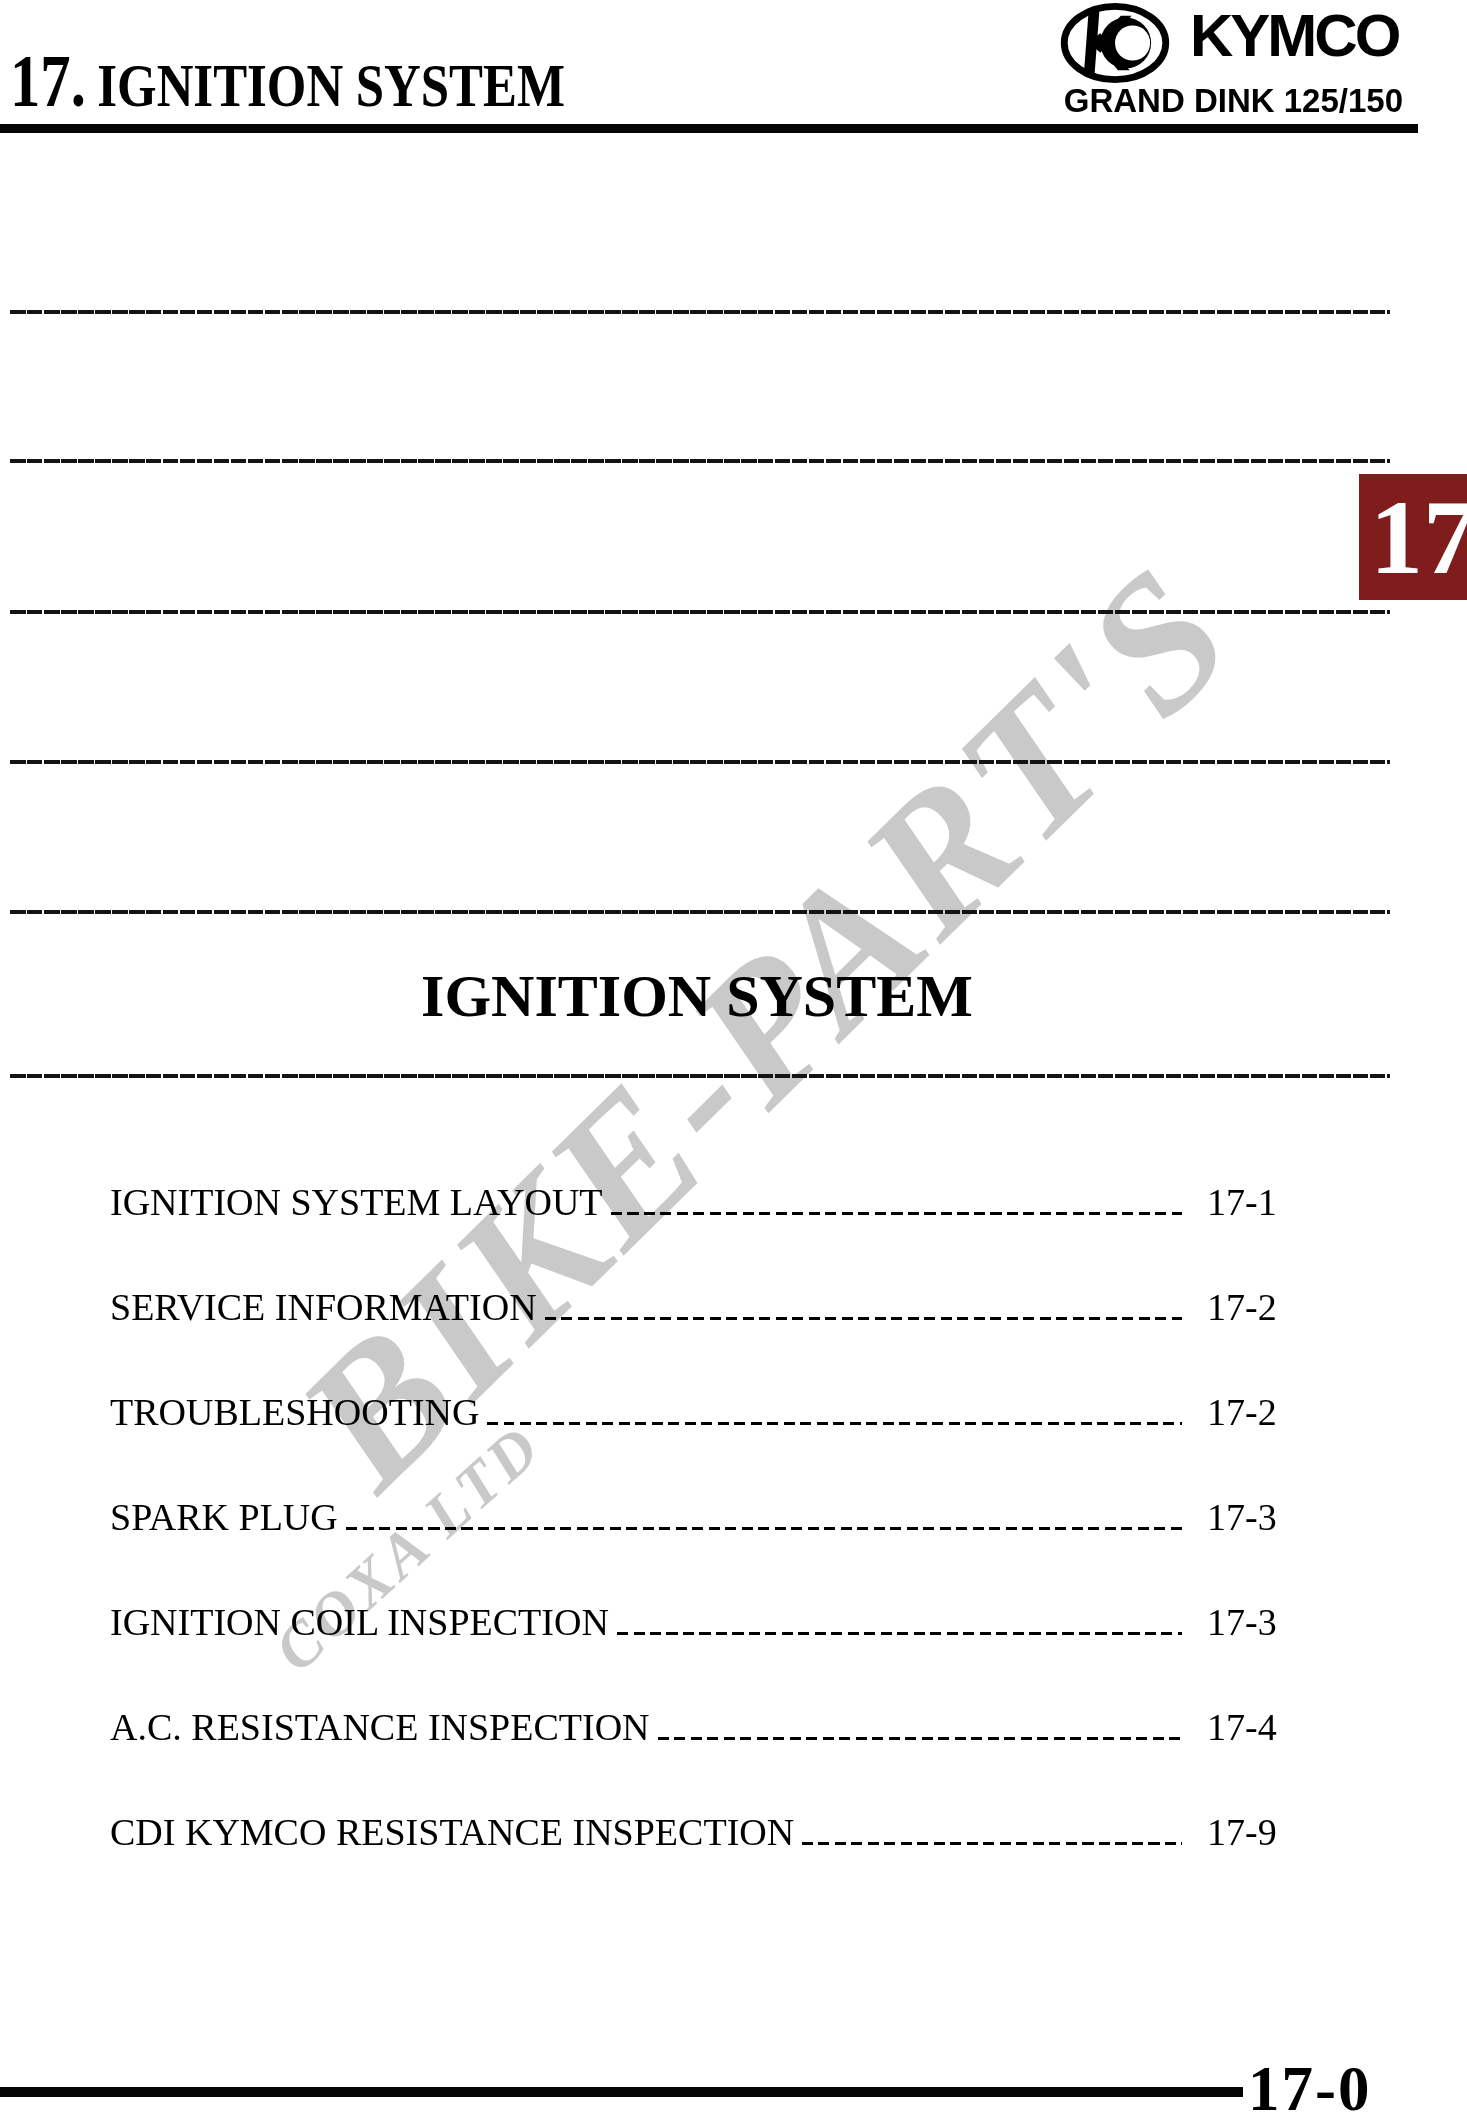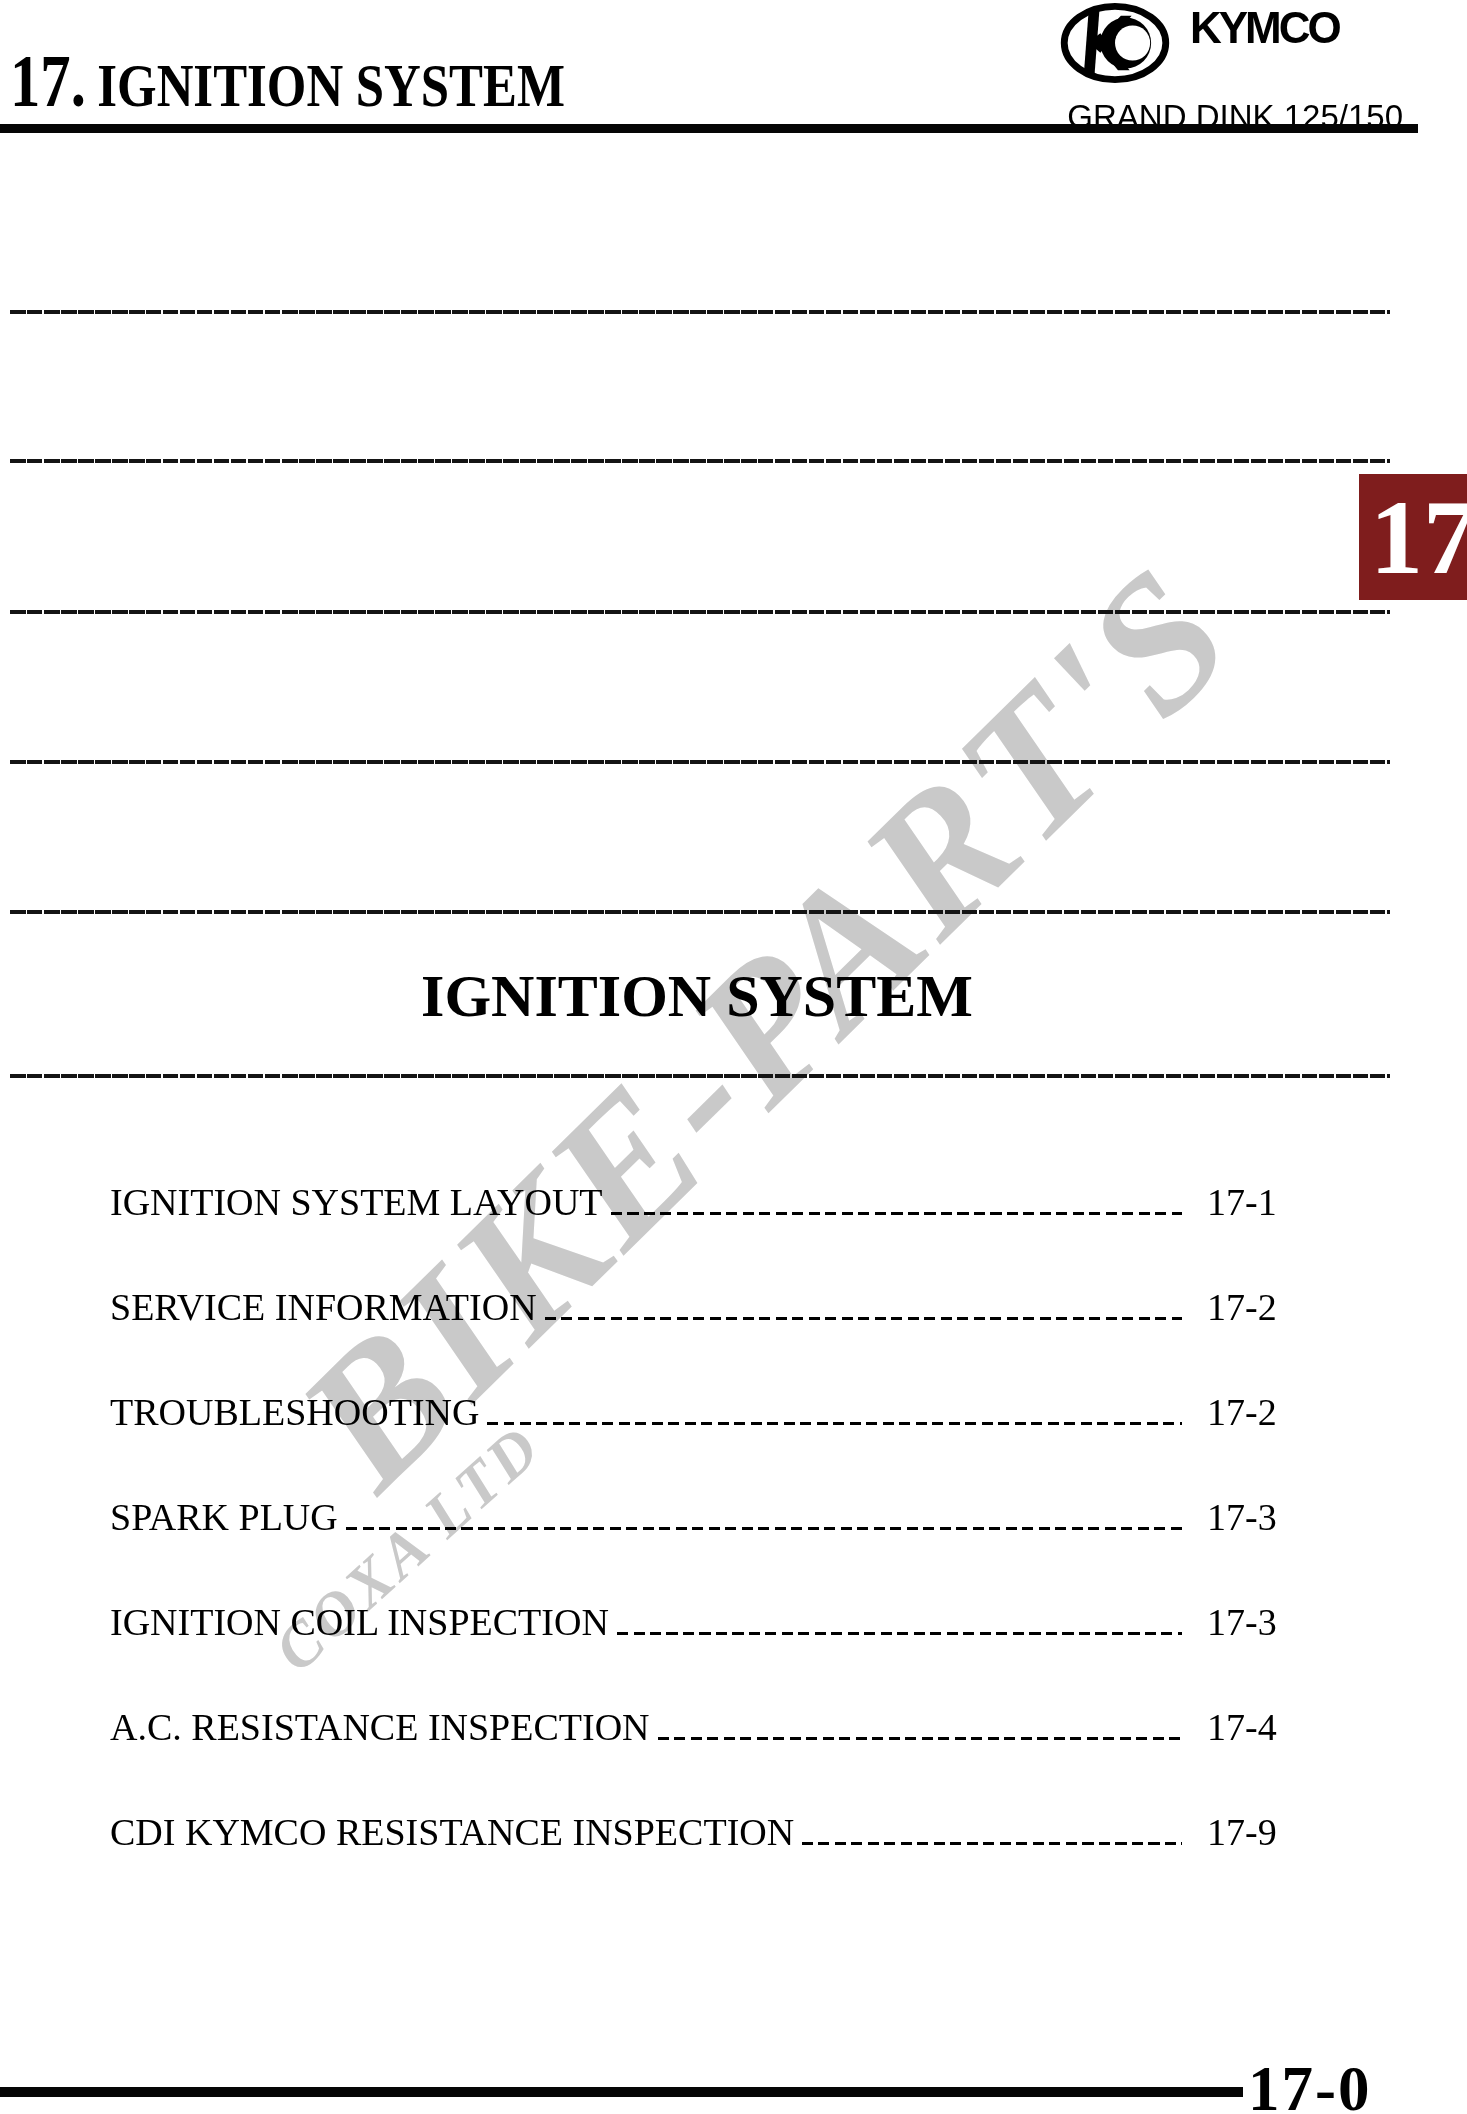--- a/index.html
+++ b/index.html
@@ -39,27 +39,27 @@
     display:flex;align-items:baseline;gap:14px;
     transform:scaleX(.82);transform-origin:left top;
     white-space:nowrap;
   }
   .chapter-num{font-size:74px;font-weight:bold;line-height:1;}
   .chapter-name{font-size:62px;font-weight:bold;line-height:1;}
   .brand-logo{position:absolute;left:1058px;top:2px;width:114px;height:82px;}
   .brand-name{
     position:absolute;left:1190px;top:6px;
     font-family:"Liberation Sans", sans-serif;
-    font-size:44px;font-weight:bold;letter-spacing:-3px;line-height:1;
+    font-size:60px;font-weight:bold;letter-spacing:-3px;line-height:1;
   }
   .model-name{
-    position:absolute;left:1000px;top:100px;width:403px;
+    position:absolute;left:1000px;top:84px;width:403px;
     text-align:right;
     font-family:"Liberation Sans", sans-serif;
-    font-size:33px;font-weight:normal;line-height:1;
+    font-size:33px;font-weight:bold;line-height:1;
   }
   .header-rule{
     position:absolute;left:0;top:124px;width:1418px;height:9px;
     background:#050505;
   }
   
   .u-line{
     position:absolute;left:10px;width:1380px;height:4px;
     background:repeating-linear-gradient(90deg,#141414 0 15.5px,transparent 15.5px 17px);
   }

